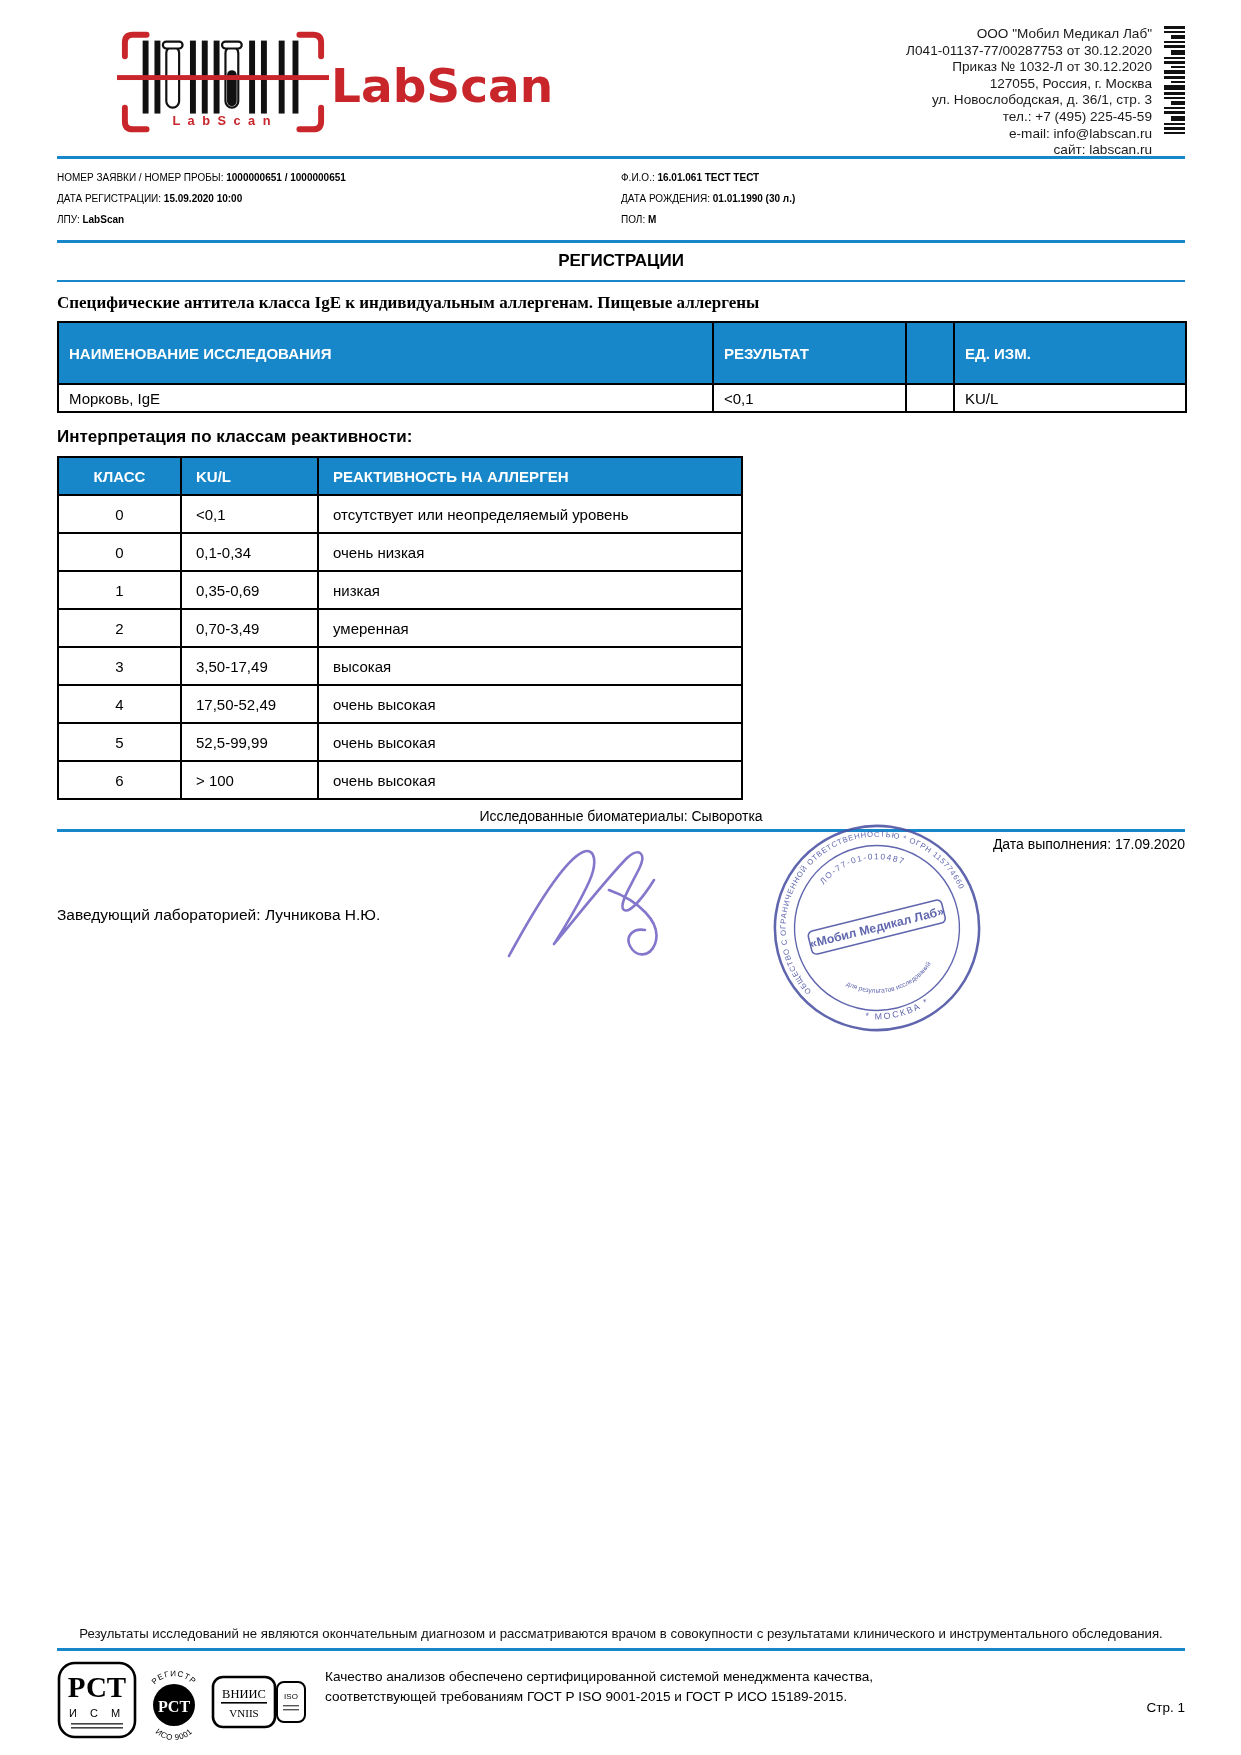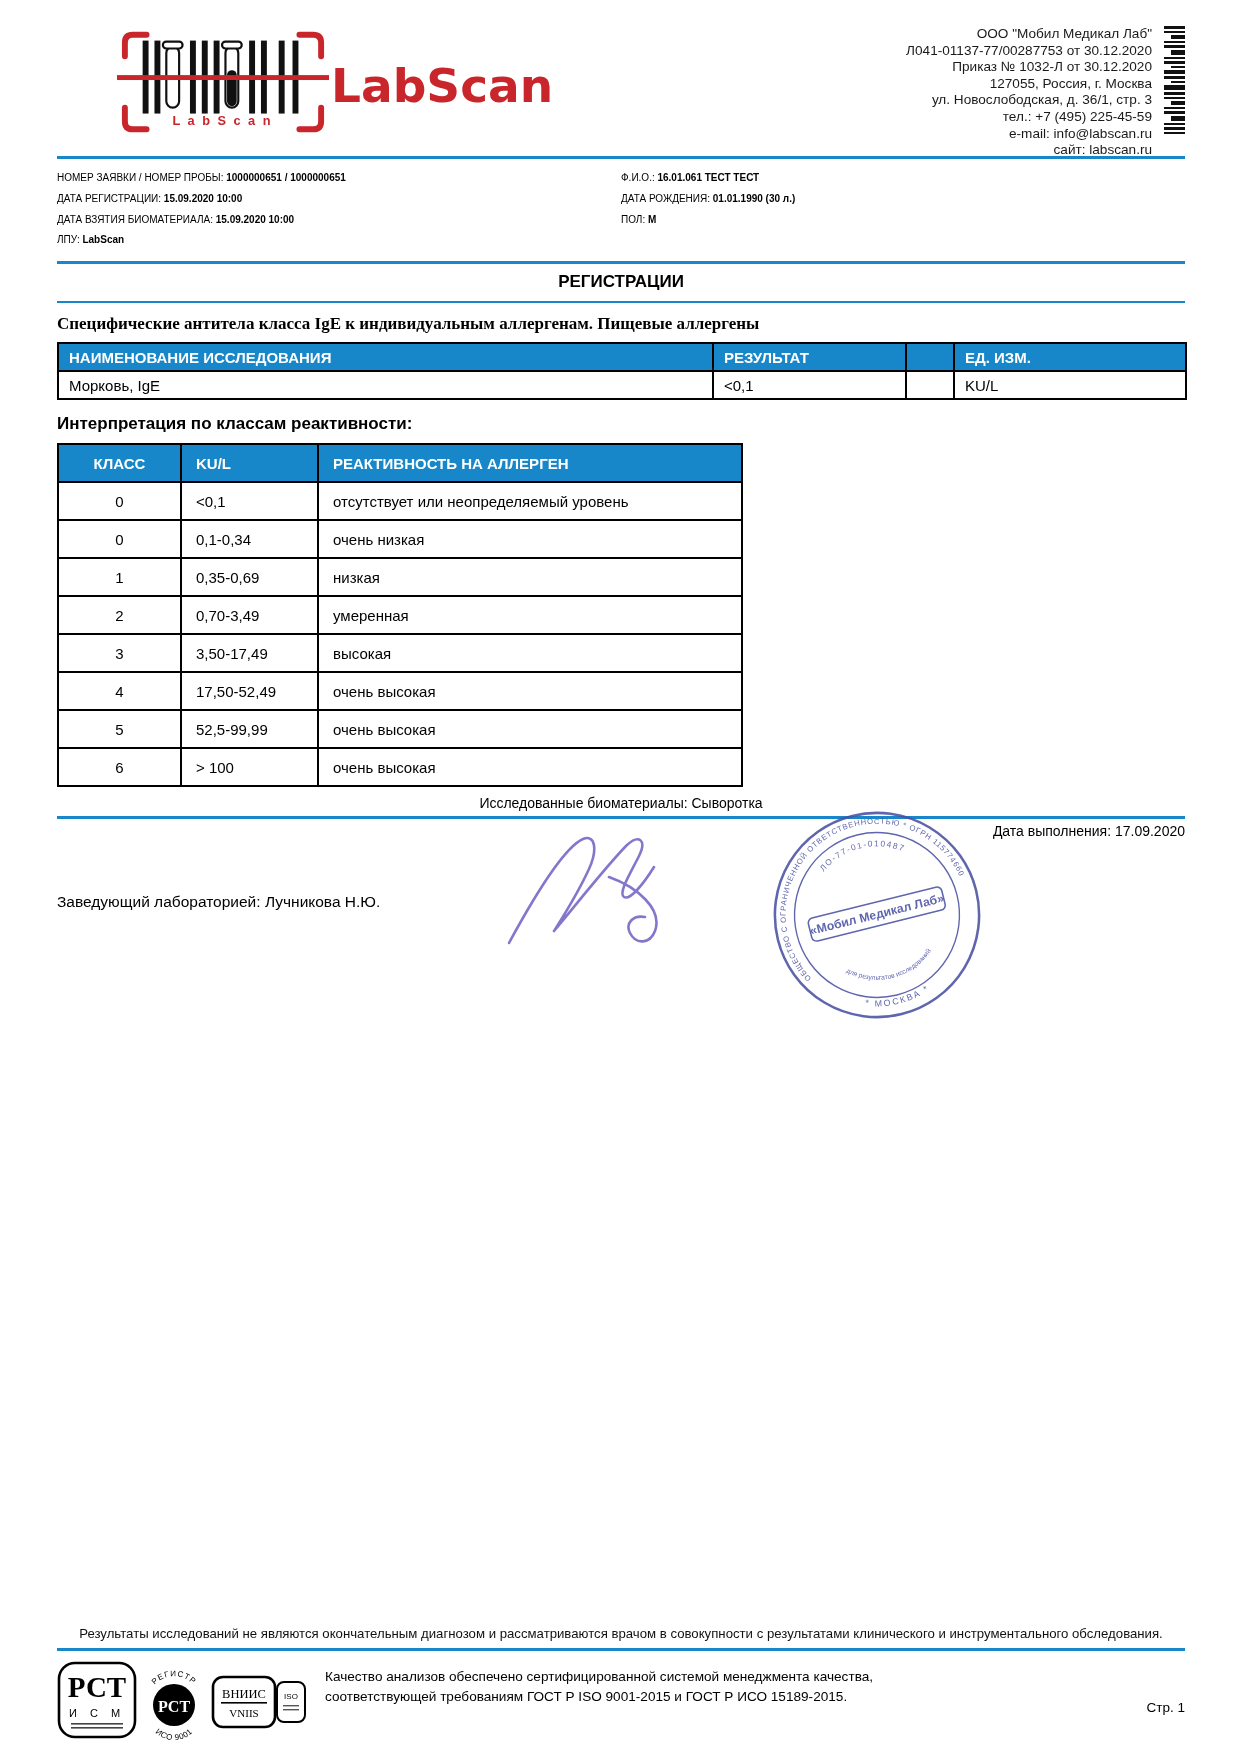--- a/index.html
+++ b/index.html
@@ -23,21 +23,21 @@
   
   .info{display:flex;margin:9px 0 10px 0;font-size:10px;line-height:20.8px;}
   .info .col-l{width:50%;}
   .info .col-r{width:50%;}
   .value{font-weight:bold;}
   
   .main-title{text-align:center;font-weight:bold;font-size:17px;margin:8px 0 9px 0;}
   .sub-title{font-weight:bold;font-size:17px;margin:11px 0 8px 0;font-family:Liberation Serif, serif;}
   
   table.results{width:100%;border-collapse:collapse;table-layout:fixed;font-size:15px;}
-  table.results th{background:#1787C9;color:#fff;text-align:left;font-weight:bold;padding:3px 10px;border:2px solid #000;height:20px;}
+  table.results th{background:#1787C9;color:#fff;text-align:left;font-weight:bold;padding:20px 10px;border:2px solid #000;height:20px;}
   table.results td{padding:3px 10px;border:2px solid #000;height:20px;}
   
   .interp-title{font-weight:bold;font-size:17px;margin:14px 0 9px 0;}
   table.interp{border-collapse:collapse;width:684px;font-size:15px;table-layout:fixed;}
   table.interp th{background:#1787C9;color:#fff;font-weight:bold;padding:4px 14px;border:2px solid #000;text-align:left;height:20px;}
   table.interp td{padding:4px 14px;border:2px solid #000;height:20px;}
   table.interp th.c,table.interp td.c{text-align:center;padding:8px 4px;}
   
   .bio-line{text-align:center;font-size:14px;margin-top:8px;margin-bottom:5px;}
   .date-line{text-align:right;font-size:14px;margin-top:4px;}
@@ -139,21 +139,20 @@
       </svg>
     </div>
   </div>
 
   <hr class="hr-blue">
 
   <div class="info">
     <div class="col-l">
       <div><span>НОМЕР ЗАЯВКИ / НОМЕР ПРОБЫ:</span> <span class="value">1000000651 / 1000000651</span></div>
       <div><span>ДАТА РЕГИСТРАЦИИ:</span> <span class="value">15.09.2020 10:00</span></div>
-      <div><span>ДАТА ВЗЯТИЯ БИОМАТЕРИАЛА:</span> <span class="value">15.09.2020 10:00</span></div>
       <div><span>ЛПУ:</span> <span class="value">LabScan</span></div>
     </div>
     <div class="col-r">
       <div><span>Ф.И.О.:</span> <span class="value">16.01.061 ТЕСТ ТЕСТ</span></div>
       <div><span>ДАТА РОЖДЕНИЯ:</span> <span class="value">01.01.1990 (30 л.)</span></div>
       <div><span>ПОЛ:</span> <span class="value">М</span></div>
     </div>
   </div>
 
   <hr class="hr-blue">

